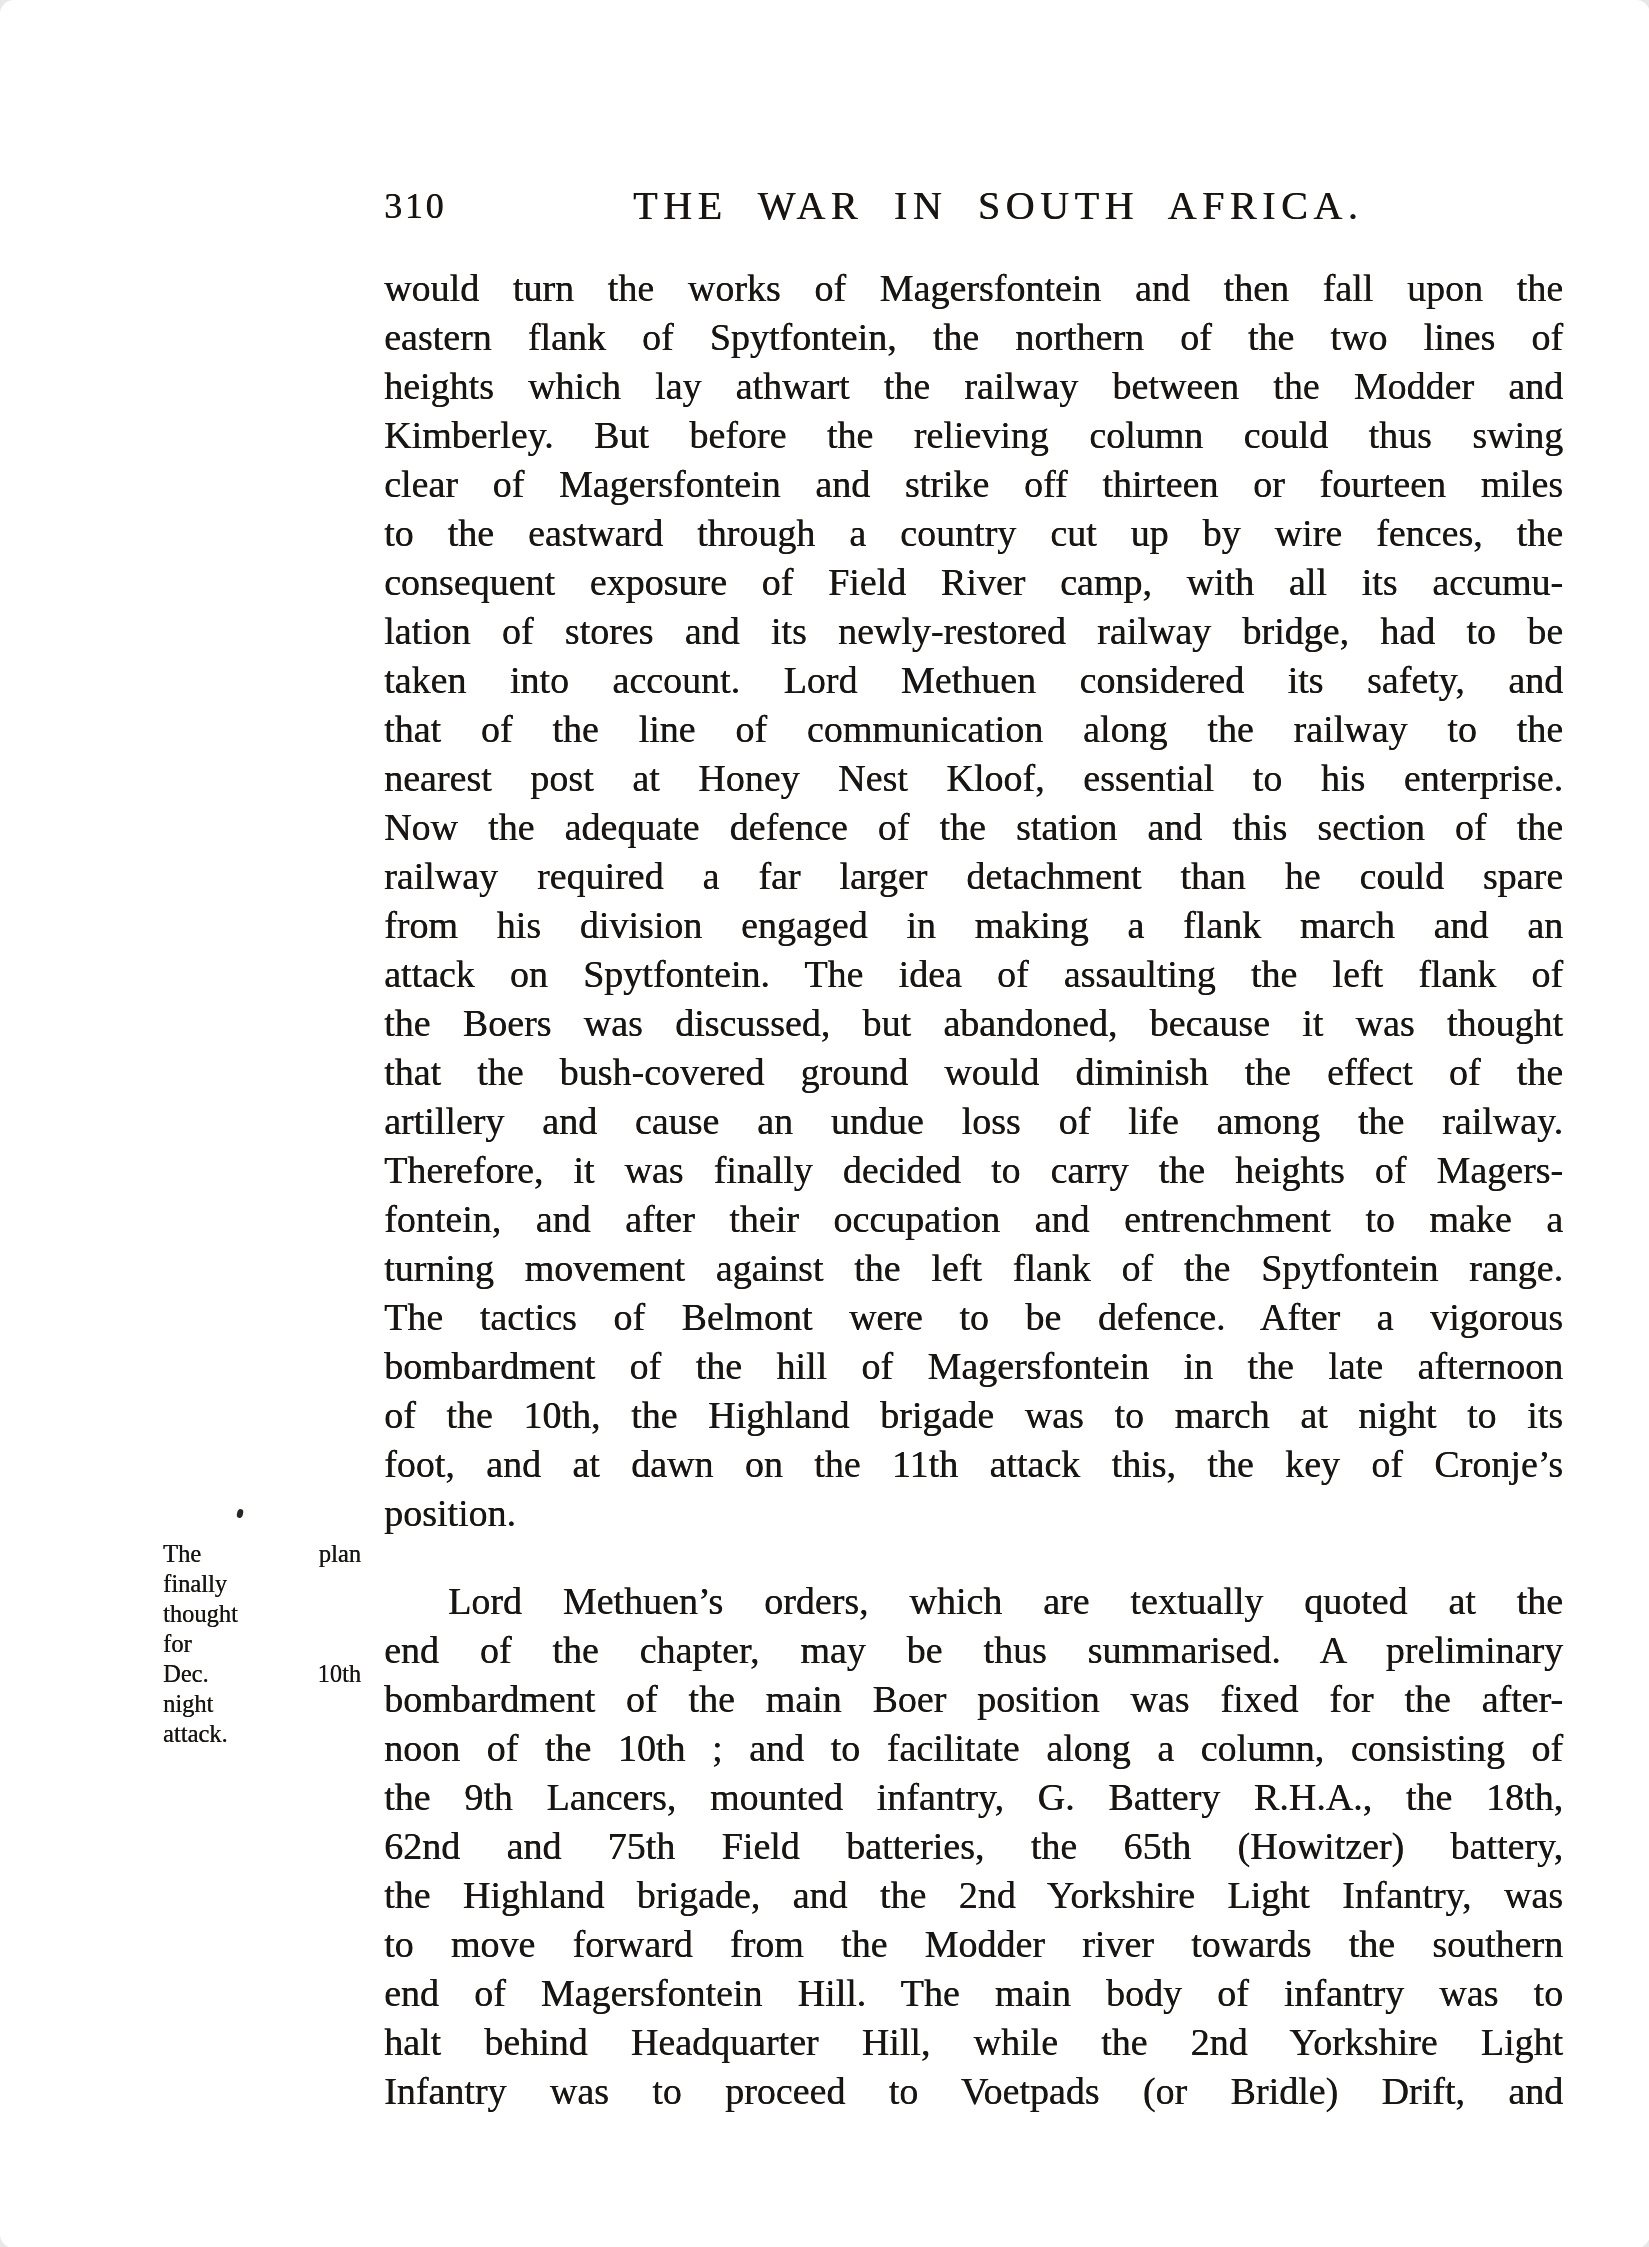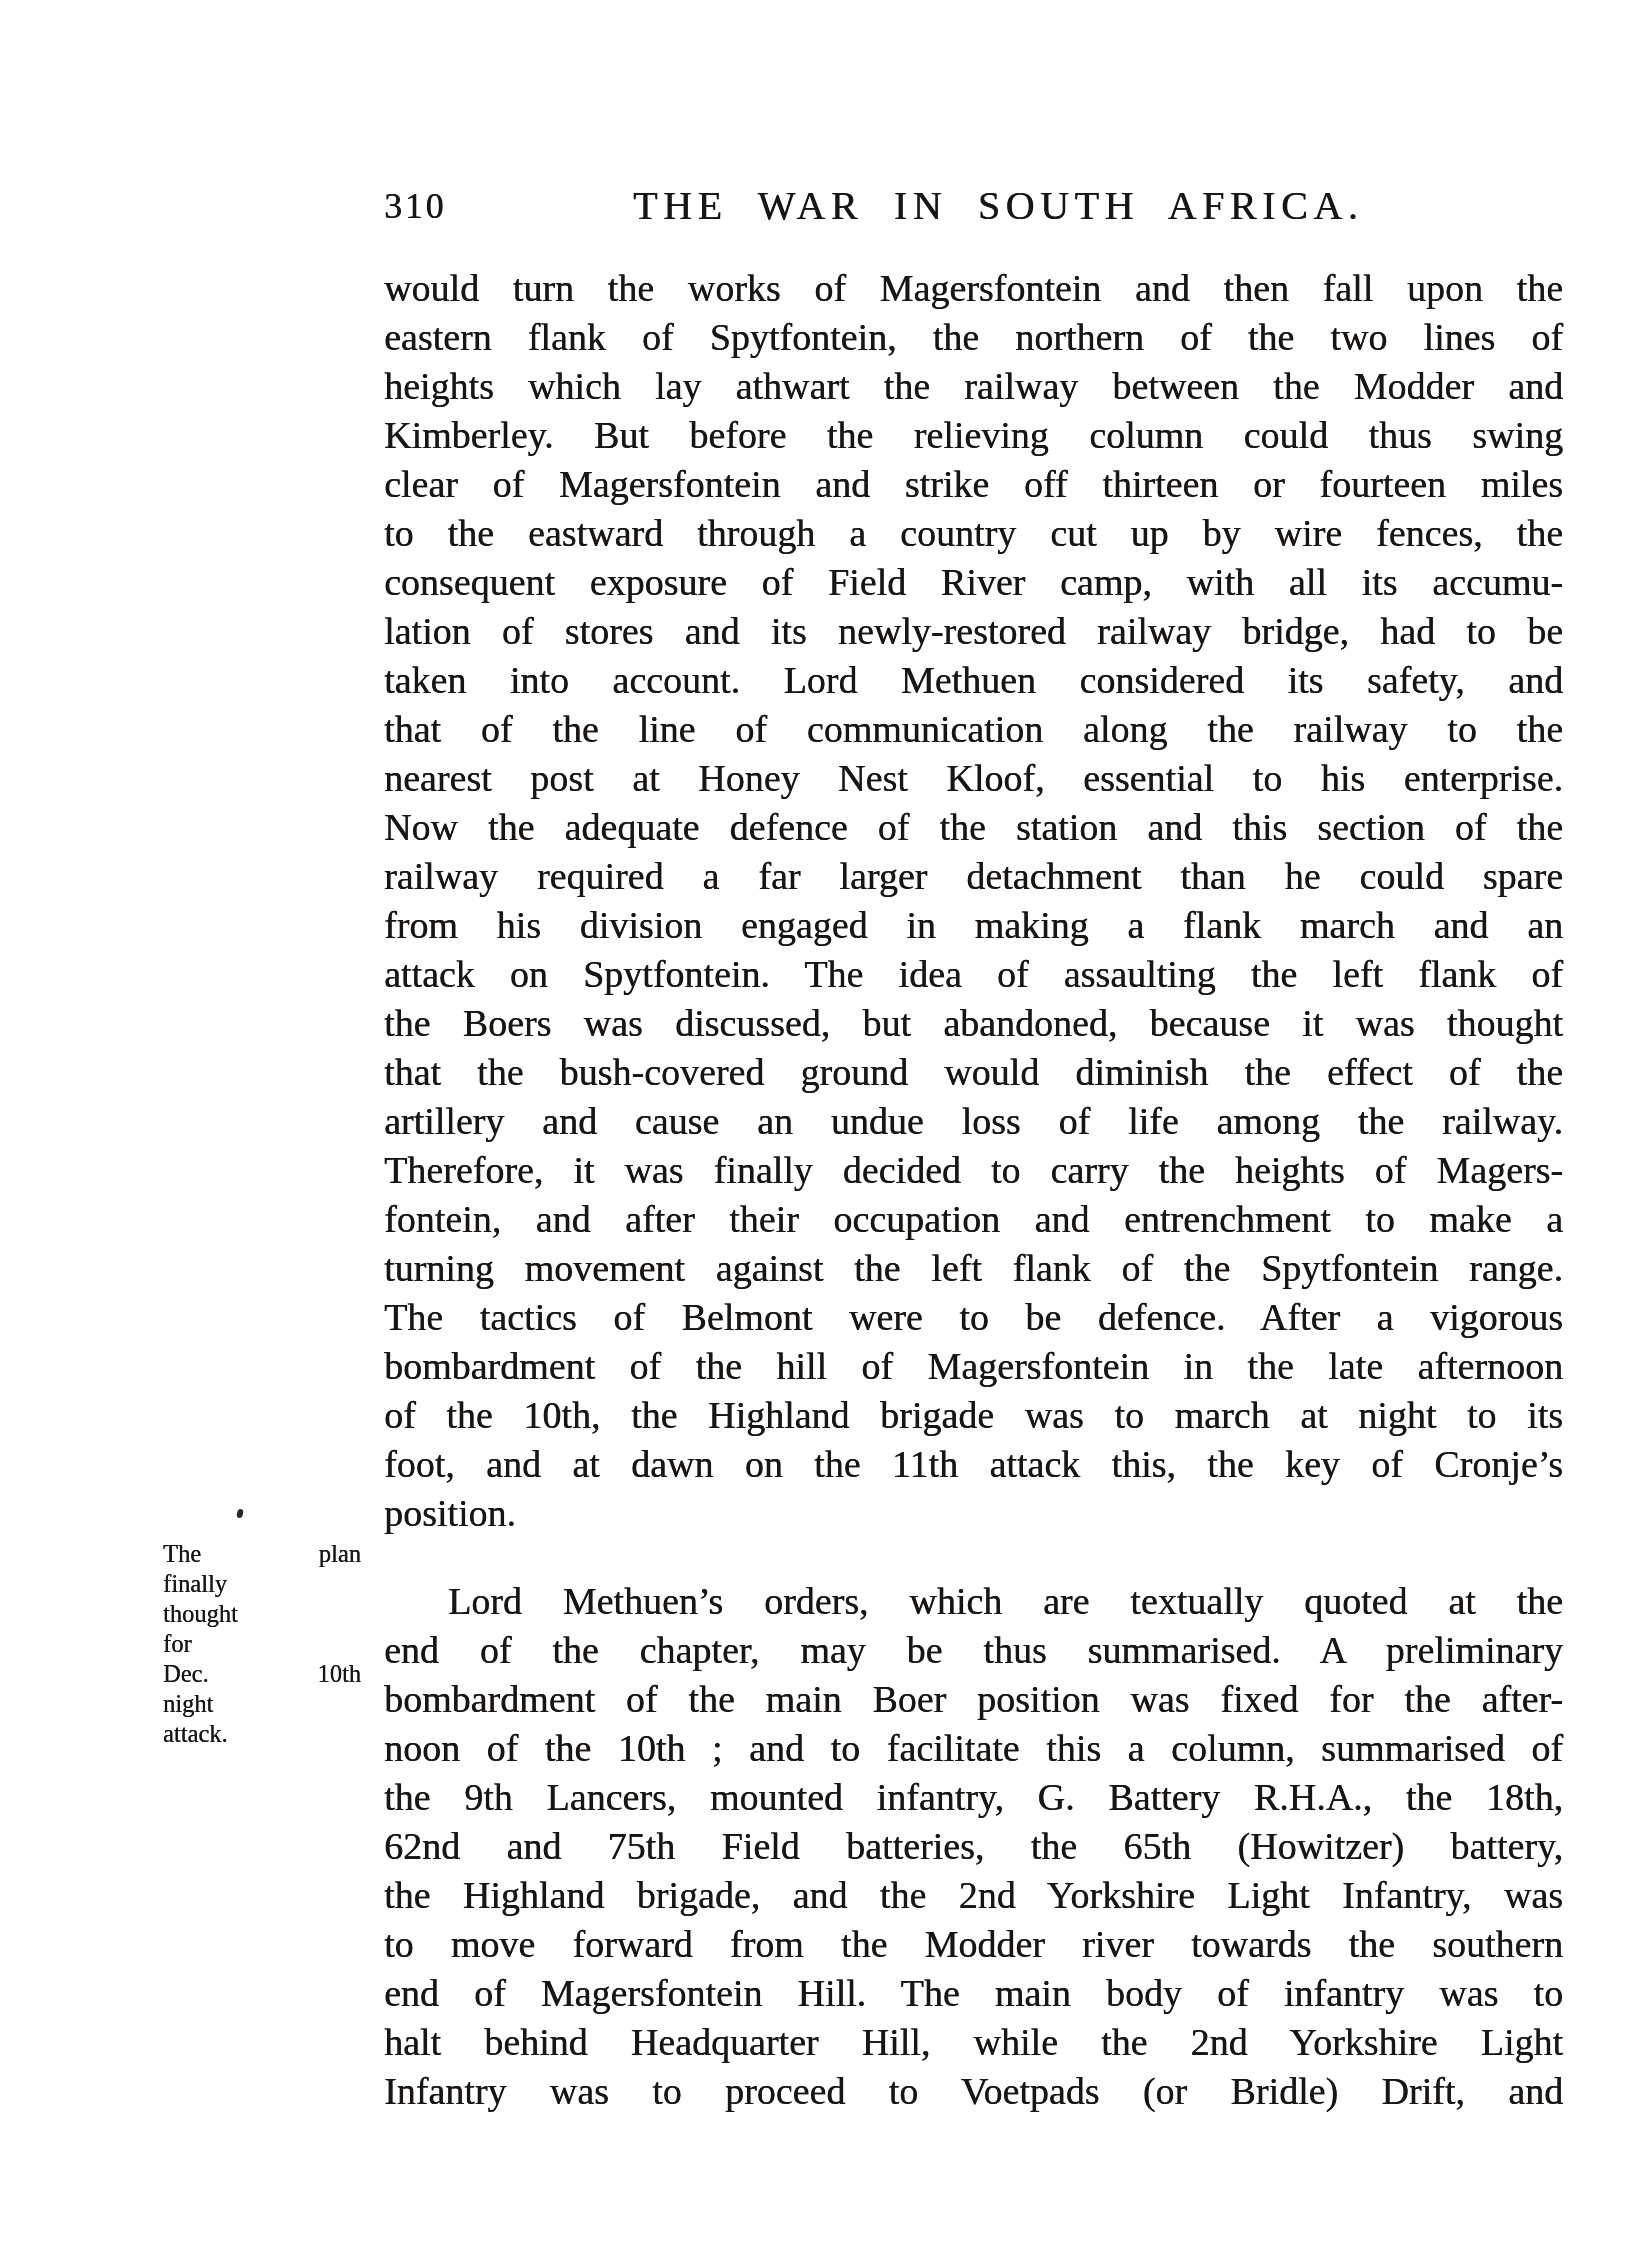--- a/index.html
+++ b/index.html
@@ -8,20 +8,21 @@
     background: #e8e8e8;
   }
   .page {
     position: relative;
     width: 1650px;
     height: 2248px;
     background: #ffffff;
     overflow: hidden;
     font-family: "Liberation Serif", "DejaVu Serif", serif;
     color: #181512;
+    border-radius: 14px;
   }
   
   .running-head {
     position: absolute;
     top: 186px;
     left: 0;
     width: 1650px;
     height: 45px;
   }
   .folio {
@@ -133,21 +134,21 @@
       <div class="line">for</div>
       <div class="line">Dec. 10th</div>
       <div class="line">night</div>
       <div class="line">attack.</div>
     </div>
 
   <div class="text-block" id="para2">
       <div class="line">Lord Methuen’s orders, which are textually quoted at the</div>
       <div class="line">end of the chapter, may be thus summarised.  A preliminary</div>
       <div class="line">bombardment of the main Boer position was fixed for the after-</div>
-      <div class="line">noon of the 10th ; and to facilitate this a column, summarised of</div>
+      <div class="line">noon of the 10th ; and to facilitate along a column, consisting of</div>
       <div class="line">the 9th Lancers, mounted infantry, G. Battery R.H.A., the 18th,</div>
       <div class="line">62nd and 75th Field batteries, the 65th (Howitzer) battery,</div>
       <div class="line">the Highland brigade, and the 2nd Yorkshire Light Infantry, was</div>
       <div class="line">to move forward from the Modder river towards the southern</div>
       <div class="line">end of Magersfontein Hill.  The main body of infantry was to</div>
       <div class="line">halt behind Headquarter Hill, while the 2nd Yorkshire Light</div>
       <div class="line">Infantry was to proceed to Voetpads (or Bridle) Drift, and</div>
     </div>
 
 </div>

